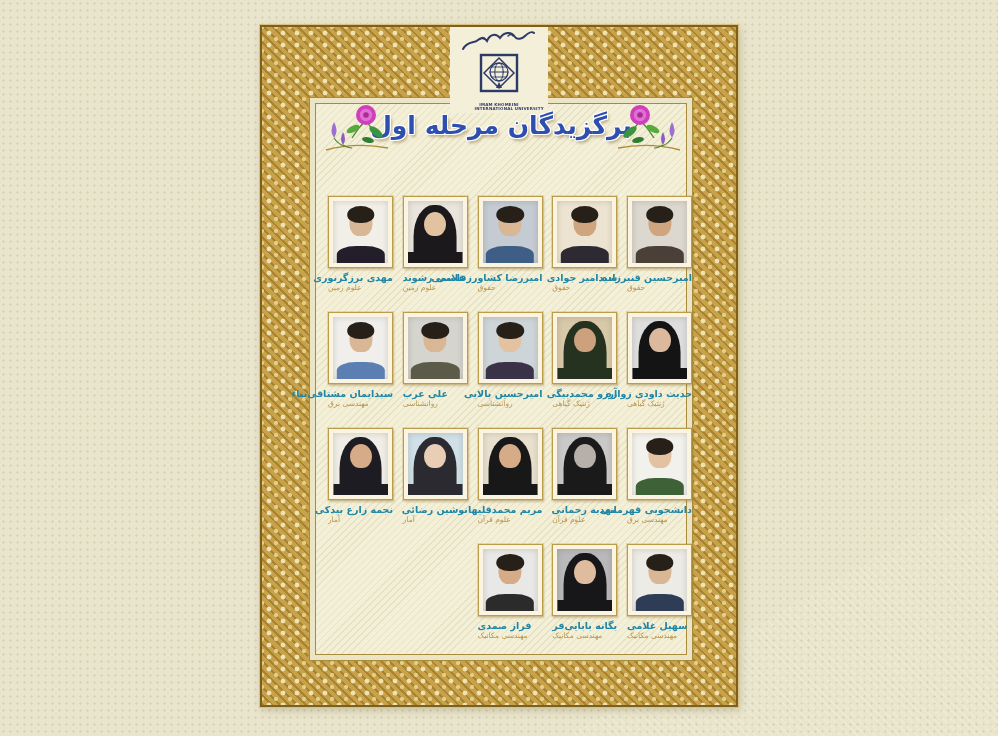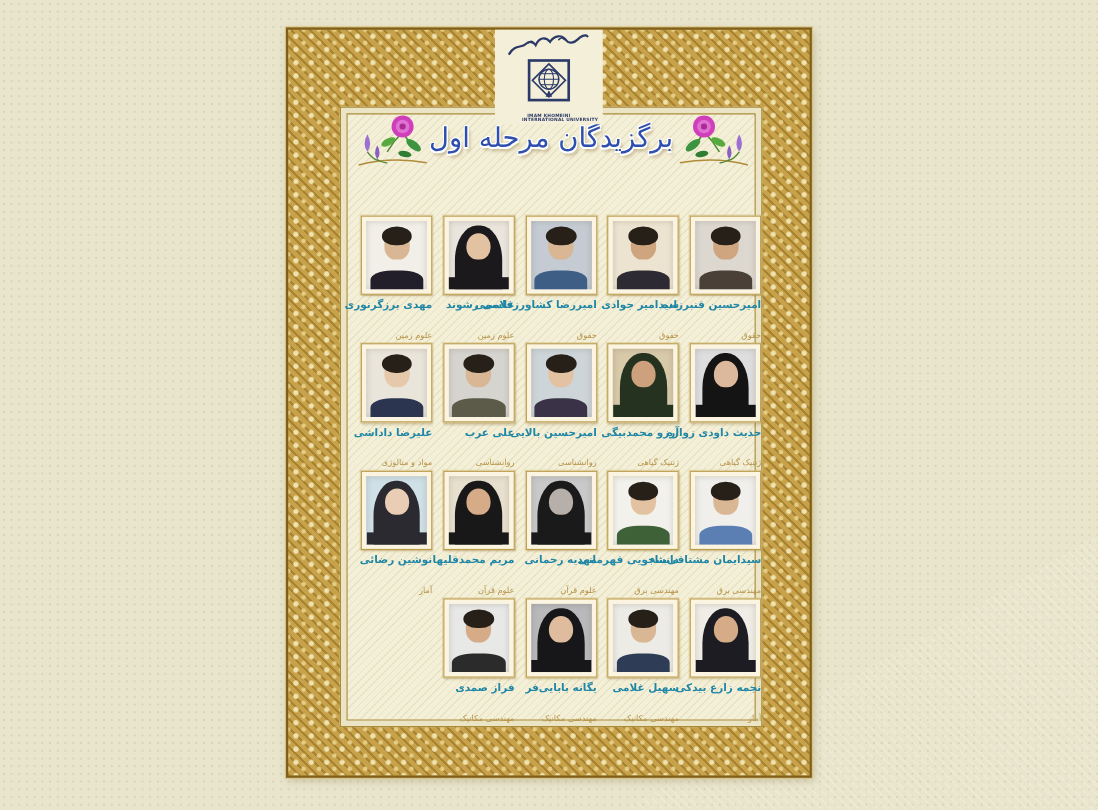--- a/index.html
+++ b/index.html
@@ -45,36 +45,36 @@
   .panel {
     position:absolute; left:47px; top:70px; width:384px; height:564px;
     background-color:#f4efd7;
     background-image:repeating-linear-gradient(135deg, rgba(168,158,108,.17) 0 1px, rgba(0,0,0,0) 1px 5px);
     border:1px solid #a88c3c;
     box-shadow:inset 0 0 0 5px #ebe5c5, inset 0 0 0 6px #a88c3c;
   }
   
   .title-line {
     position:absolute; width:100%; text-align:center; direction:rtl;
-    color:#2f4fae; font-weight:normal;
+    color:#2f4fae; font-weight:bold;
     text-shadow:-1px -1px 0 #fff, 1px -1px 0 #fff, -1px 1px 0 #fff, 1px 1px 0 #fff,
                 2px 3px 3px rgba(120,95,35,.45);
   }
   .title1 { top:13px; font-size:25px; }
   .title2 { top:46px; font-size:25px; letter-spacing:-.5px; }
   .flower { position:absolute; top:4px; width:70px; height:56px; z-index:2; }
   .flower.left  { left:12px; }
   .flower.right { right:8px; transform:scaleX(-1); }
   
   .grid {
     position:absolute; left:18px; top:98px; width:364px; height:464px;
     display:grid; grid-template-columns:repeat(5,65px); grid-template-rows:repeat(4,116px);
     justify-content:space-between; direction:rtl;
   }
-  .cell { text-align:right; }
+  .cell { text-align:left; }
   .frame {
     width:65px; height:72px; border:1px solid #bb9c4a; background:#faf4e0; padding:4px;
     box-shadow:0 0 0 1px rgba(187,156,74,.28), 1px 2px 2px rgba(110,82,24,.28);
   }
   .photo { position:relative; width:100%; height:100%; overflow:hidden;
            background:var(--bg,#e8e4d8); box-shadow:inset 0 0 6px rgba(40,30,10,.18); }
   .photo span { position:absolute; display:block; }
   .male .hair { left:50%; top:8%; width:50%; height:28%; transform:translateX(-50%);
                 background:#262019; border-radius:50% 50% 46% 46%; z-index:2; }
   .male .face { left:50%; top:13%; width:42%; height:44%; transform:translateX(-50%);
@@ -82,21 +82,21 @@
   .male .body { left:50%; bottom:-6%; width:88%; height:34%; transform:translateX(-50%);
                 background:var(--shirt,#333); border-radius:40% 40% 0 0; z-index:3; }
   .hijab .hair { left:50%; top:6%; width:78%; height:102%; transform:translateX(-50%);
                  background:var(--shirt,#1a1a1a); border-radius:46% 46% 12% 12% / 50% 50% 8% 8%; z-index:1; }
   .hijab .face { left:50%; top:17%; width:40%; height:40%; transform:translateX(-50%);
                  background:var(--skin,#dcb99c); border-radius:50% 50% 44% 44%; z-index:2; }
   .hijab .body { left:50%; bottom:-4%; width:100%; height:22%; transform:translateX(-50%);
                  background:var(--shirt,#1a1a1a); z-index:1; }
   .sname { margin-top:5px; font-size:9.5px; font-weight:bold; color:#1f86a5;
            direction:rtl; white-space:nowrap; line-height:1.1; }
-  .sfield { margin-top:18px; font-size:7.5px; color:#b6944a; direction:rtl;
+  .sfield { margin-top:1px; font-size:7.5px; color:#b6944a; direction:rtl;
             white-space:nowrap; line-height:1; }
 </style>
 </head>
 <body>
 
 <div class="bg-hatch"></div>
 
 <div class="poster">
 
   <div class="logo-patch" aria-label="دانشگاه بین‌المللی امام خمینی (ره)">
@@ -258,31 +258,20 @@
         <span class="hair"></span>
         <span class="face"></span>
         <span class="body"></span>
       </div>
     </div>
     <div class="sname" dir="rtl">علی عرب</div>
     <div class="sfield" dir="rtl">روانشناسی</div>
   </div>
 
 
-  <div class="cell">
-    <div class="frame">
-      <div class="photo male" style="--bg: #eae5db; --shirt: #2c3550; --skin: #e6c9ab;">
-        <span class="hair"></span>
-        <span class="face"></span>
-        <span class="body"></span>
-      </div>
-    </div>
-    <div class="sname" dir="rtl">علیرضا داداشی</div>
-    <div class="sfield" dir="rtl">مواد و متالوژی</div>
-  </div>
 
   <div class="cell">
     <div class="frame">
       <div class="photo male" style="--bg: #f0efeb; --shirt: #5b7fb3; --skin: #d9b694;">
         <span class="hair"></span>
         <span class="face"></span>
         <span class="body"></span>
       </div>
     </div>
     <div class="sname" dir="rtl">سیدایمان مشتاقی‌بناء</div>

